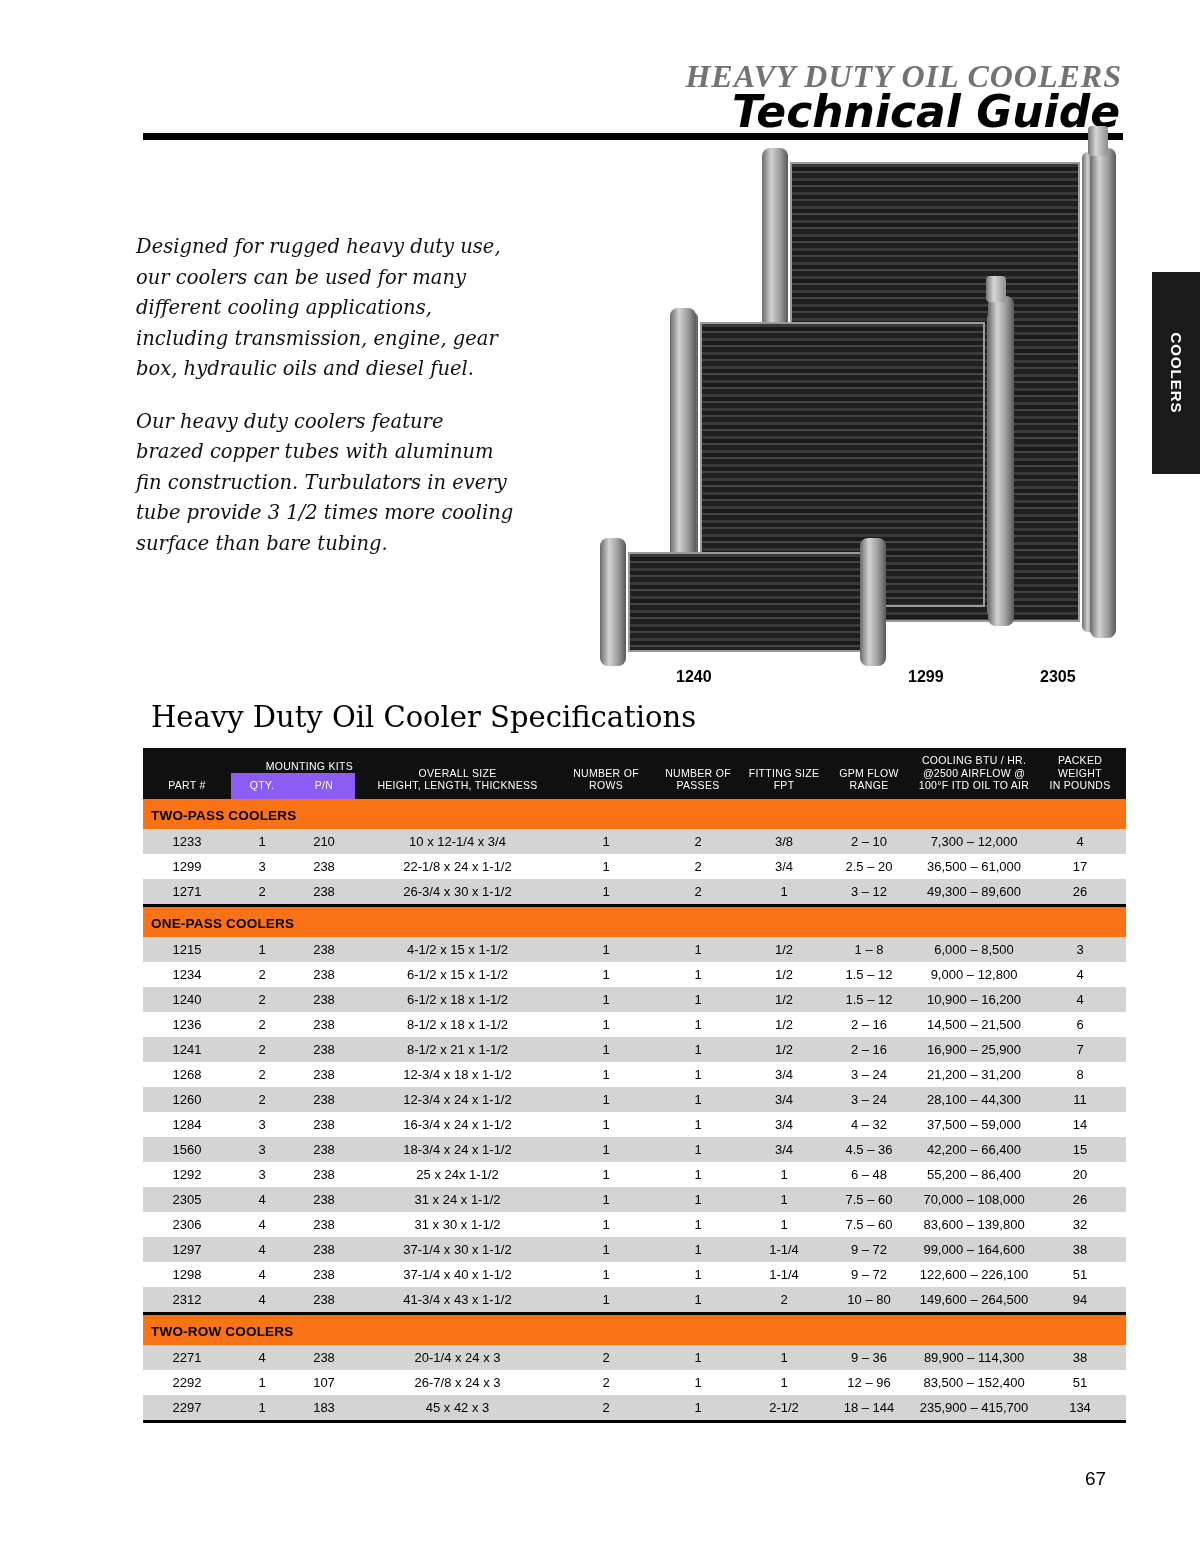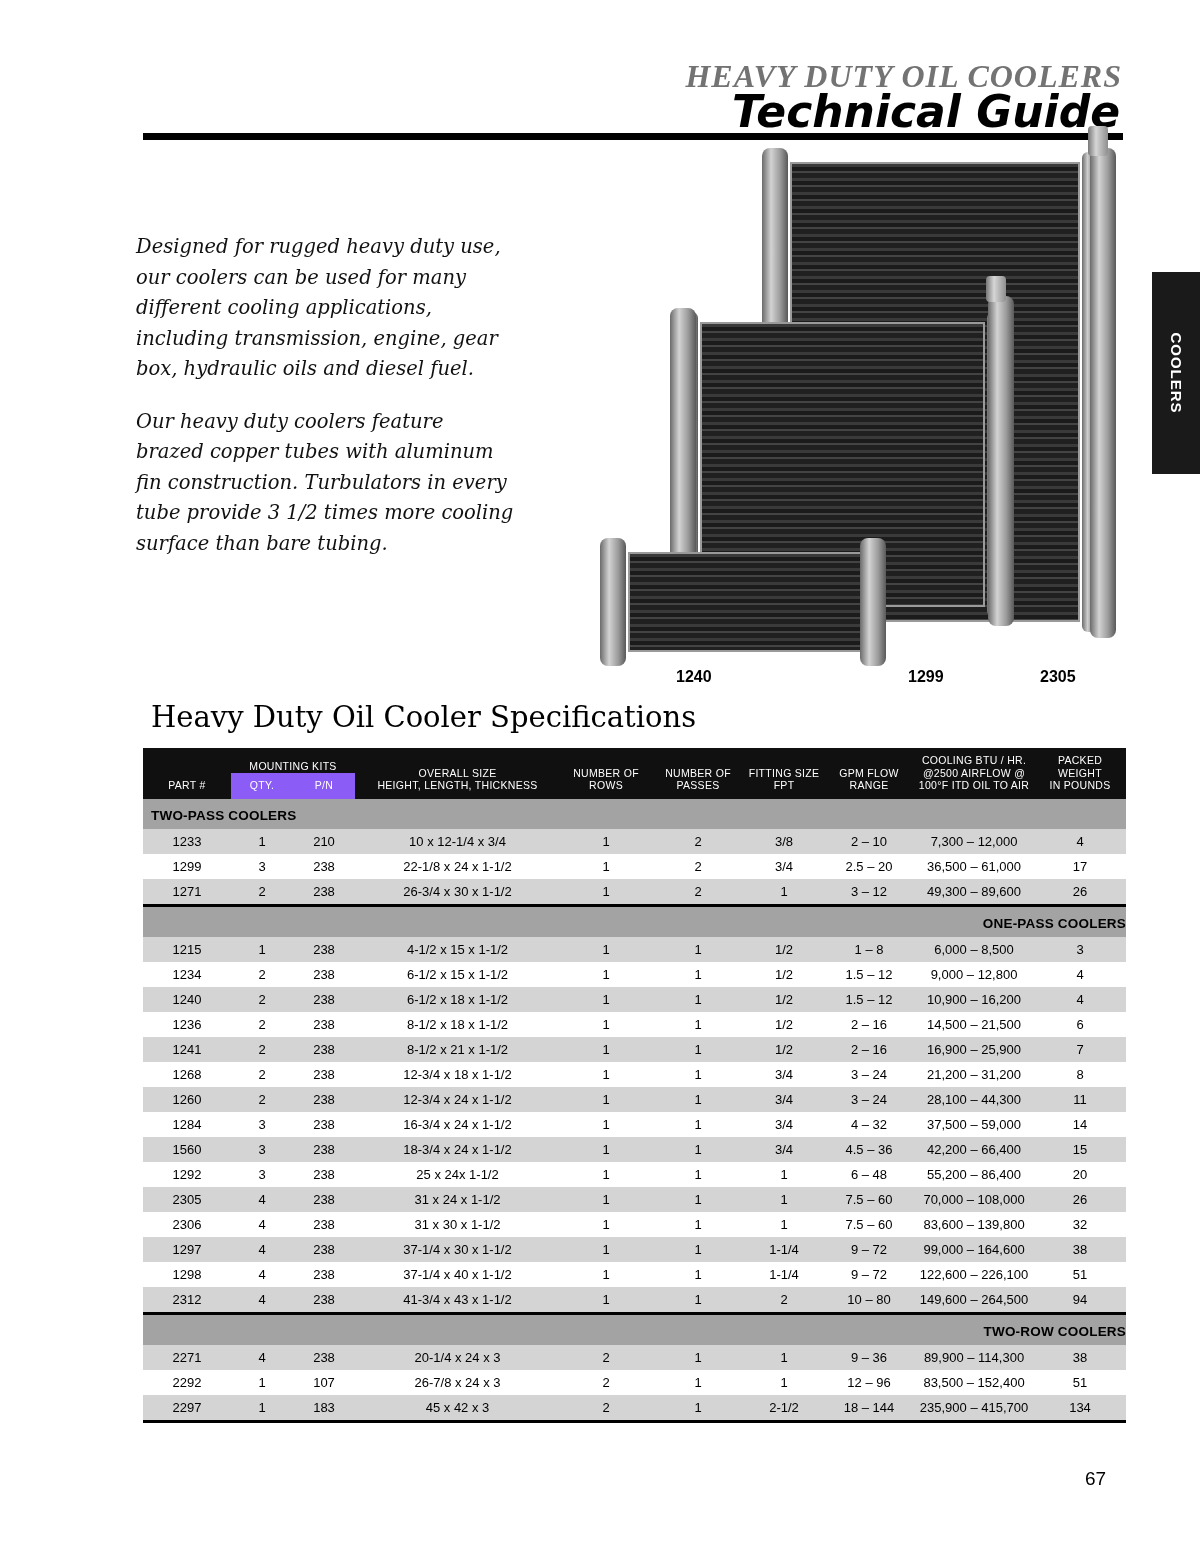--- a/index.html
+++ b/index.html
@@ -119,41 +119,41 @@
     background:#101010;color:#fff;
     font-family:"Liberation Sans", sans-serif;
     font-size:10.5px;font-weight:normal;
     letter-spacing:.3px;
     padding:6px 2px 7px 2px;
     vertical-align:bottom;
     line-height:12.5px;
     text-align:center;
   }
   thead th .sub{display:block;}
-  thead th.mk{padding-bottom:0;}
+  thead th.mk{padding-bottom:0;text-align:right;}
   .mk-row th{
     background:#8b5cf6;color:#fff;font-size:10.5px;font-weight:normal;
     padding:0 0 7px 0;text-align:center;
   }
   tbody td{
     font-family:"Liberation Sans", sans-serif;
     font-size:13px;
     text-align:center;
     padding:5px 2px;
     color:#000;
   }
   tr.alt td{background:#d4d4d4;}
   tr.sect td{
-    background:#a3a3a3;
+    background:#f97316;
     text-align:left;
     font-size:13.5px;font-weight:bold;
     padding:9px 0 6px 8px;
     letter-spacing:.2px;
   }
-  tr.sect.line td{border-top:3px solid #000;text-align:right;}
+  tr.sect.line td{border-top:3px solid #000;}
   .tbl-bottom{
     position:absolute;left:143px;width:983px;height:3px;background:#000;
   }
   .pageno{
     position:absolute;left:1085px;top:1468px;
     font-family:"Liberation Sans", sans-serif;
     font-size:19px;font-weight:normal;
   }
 </style>
 </head>

